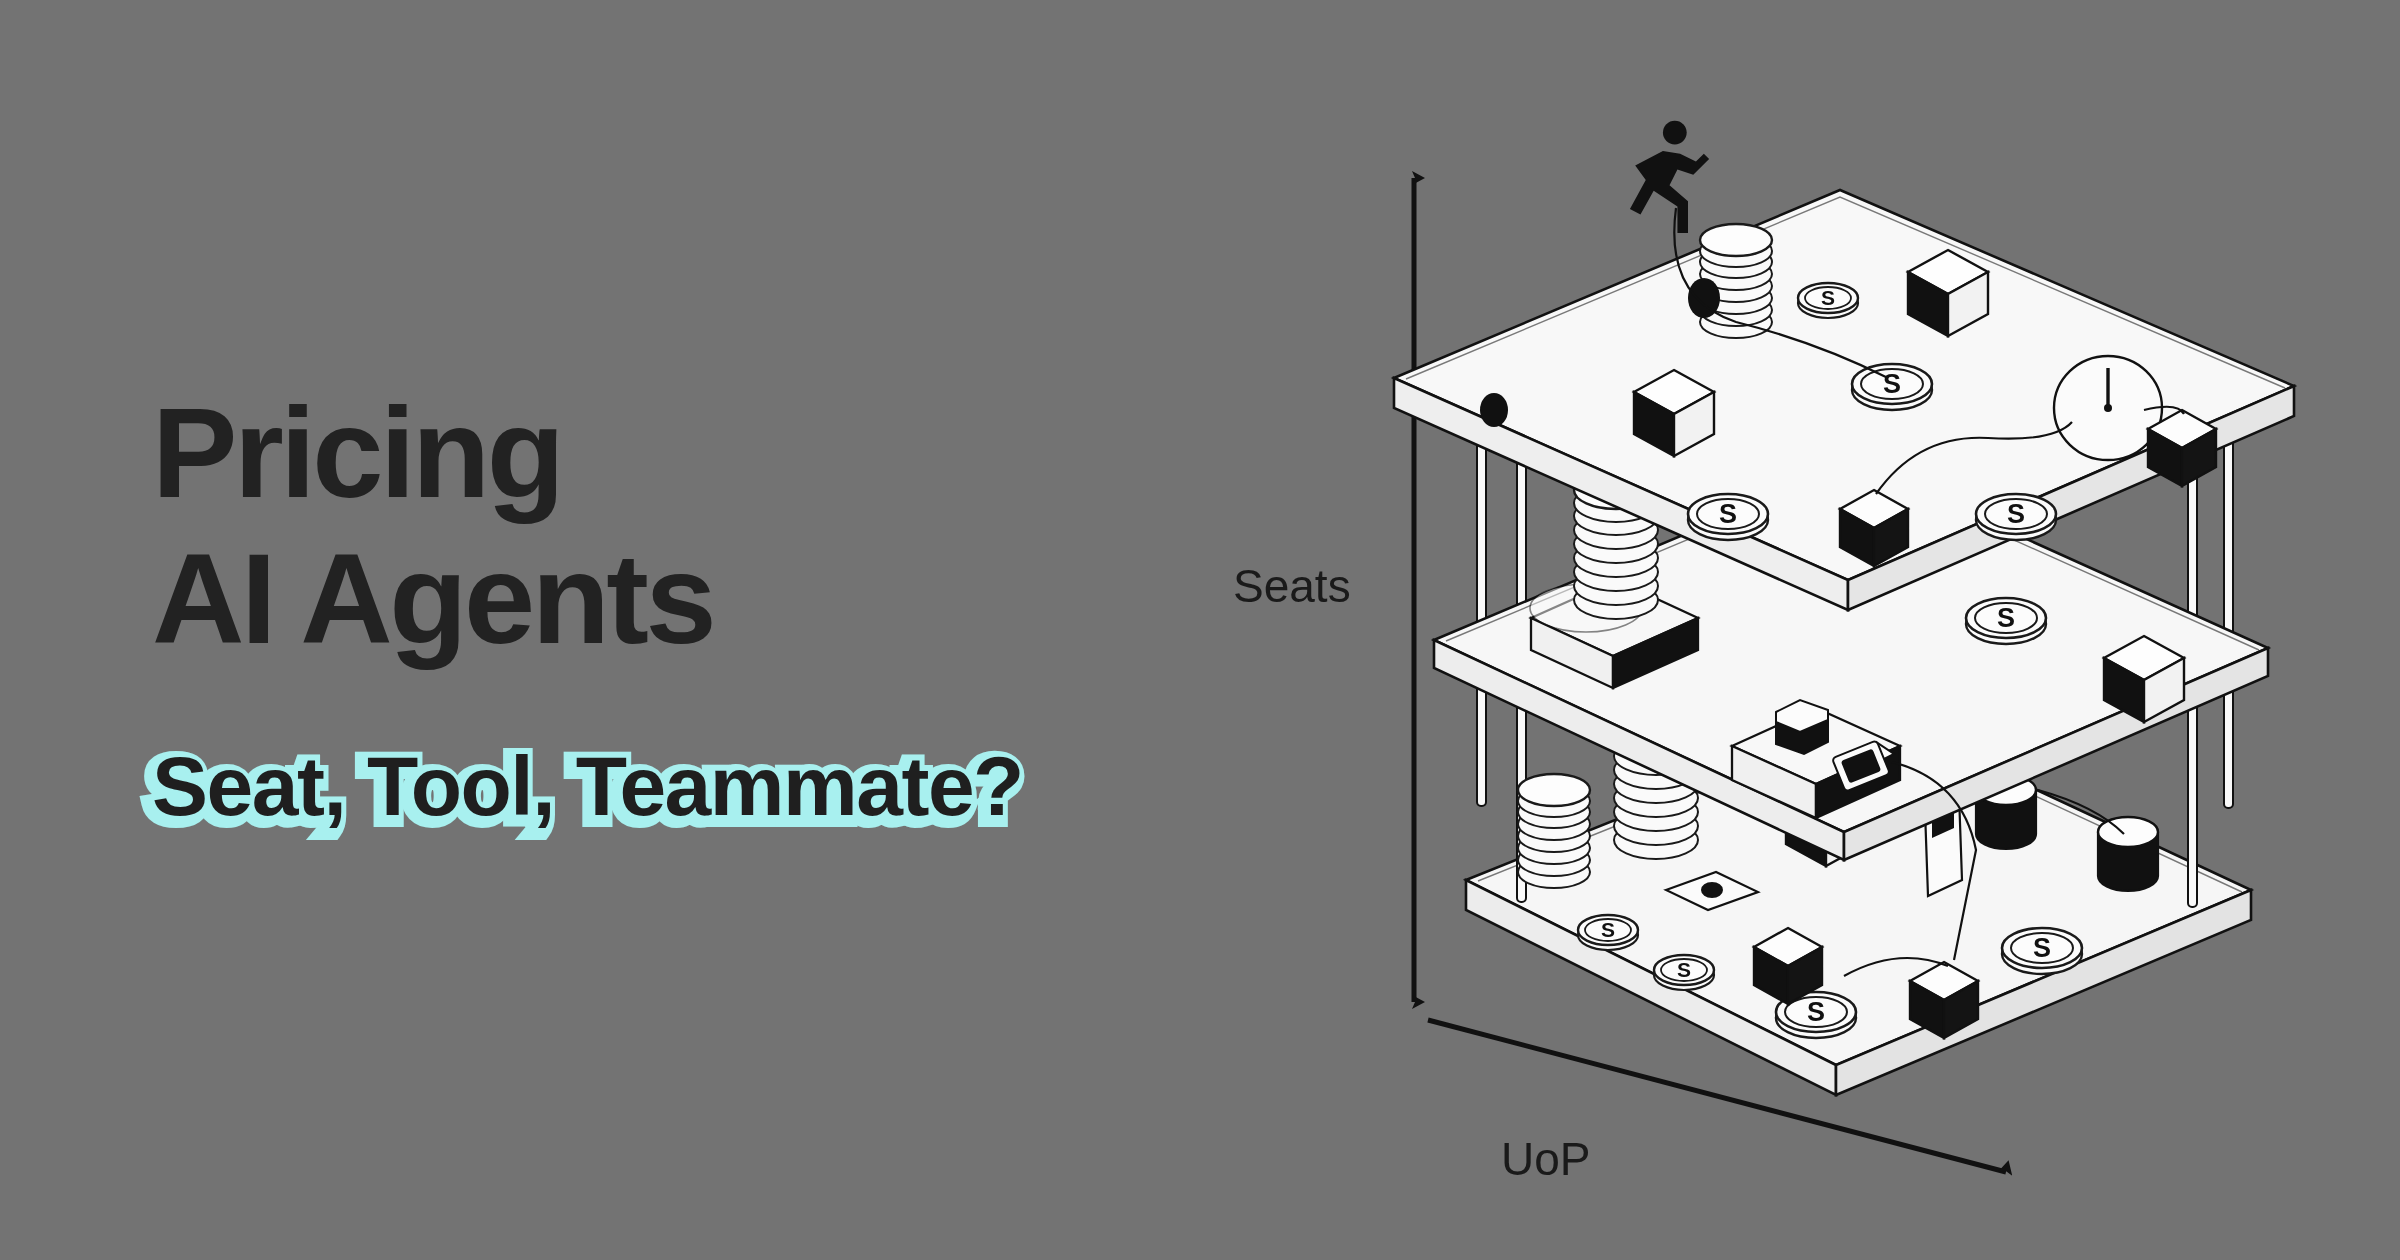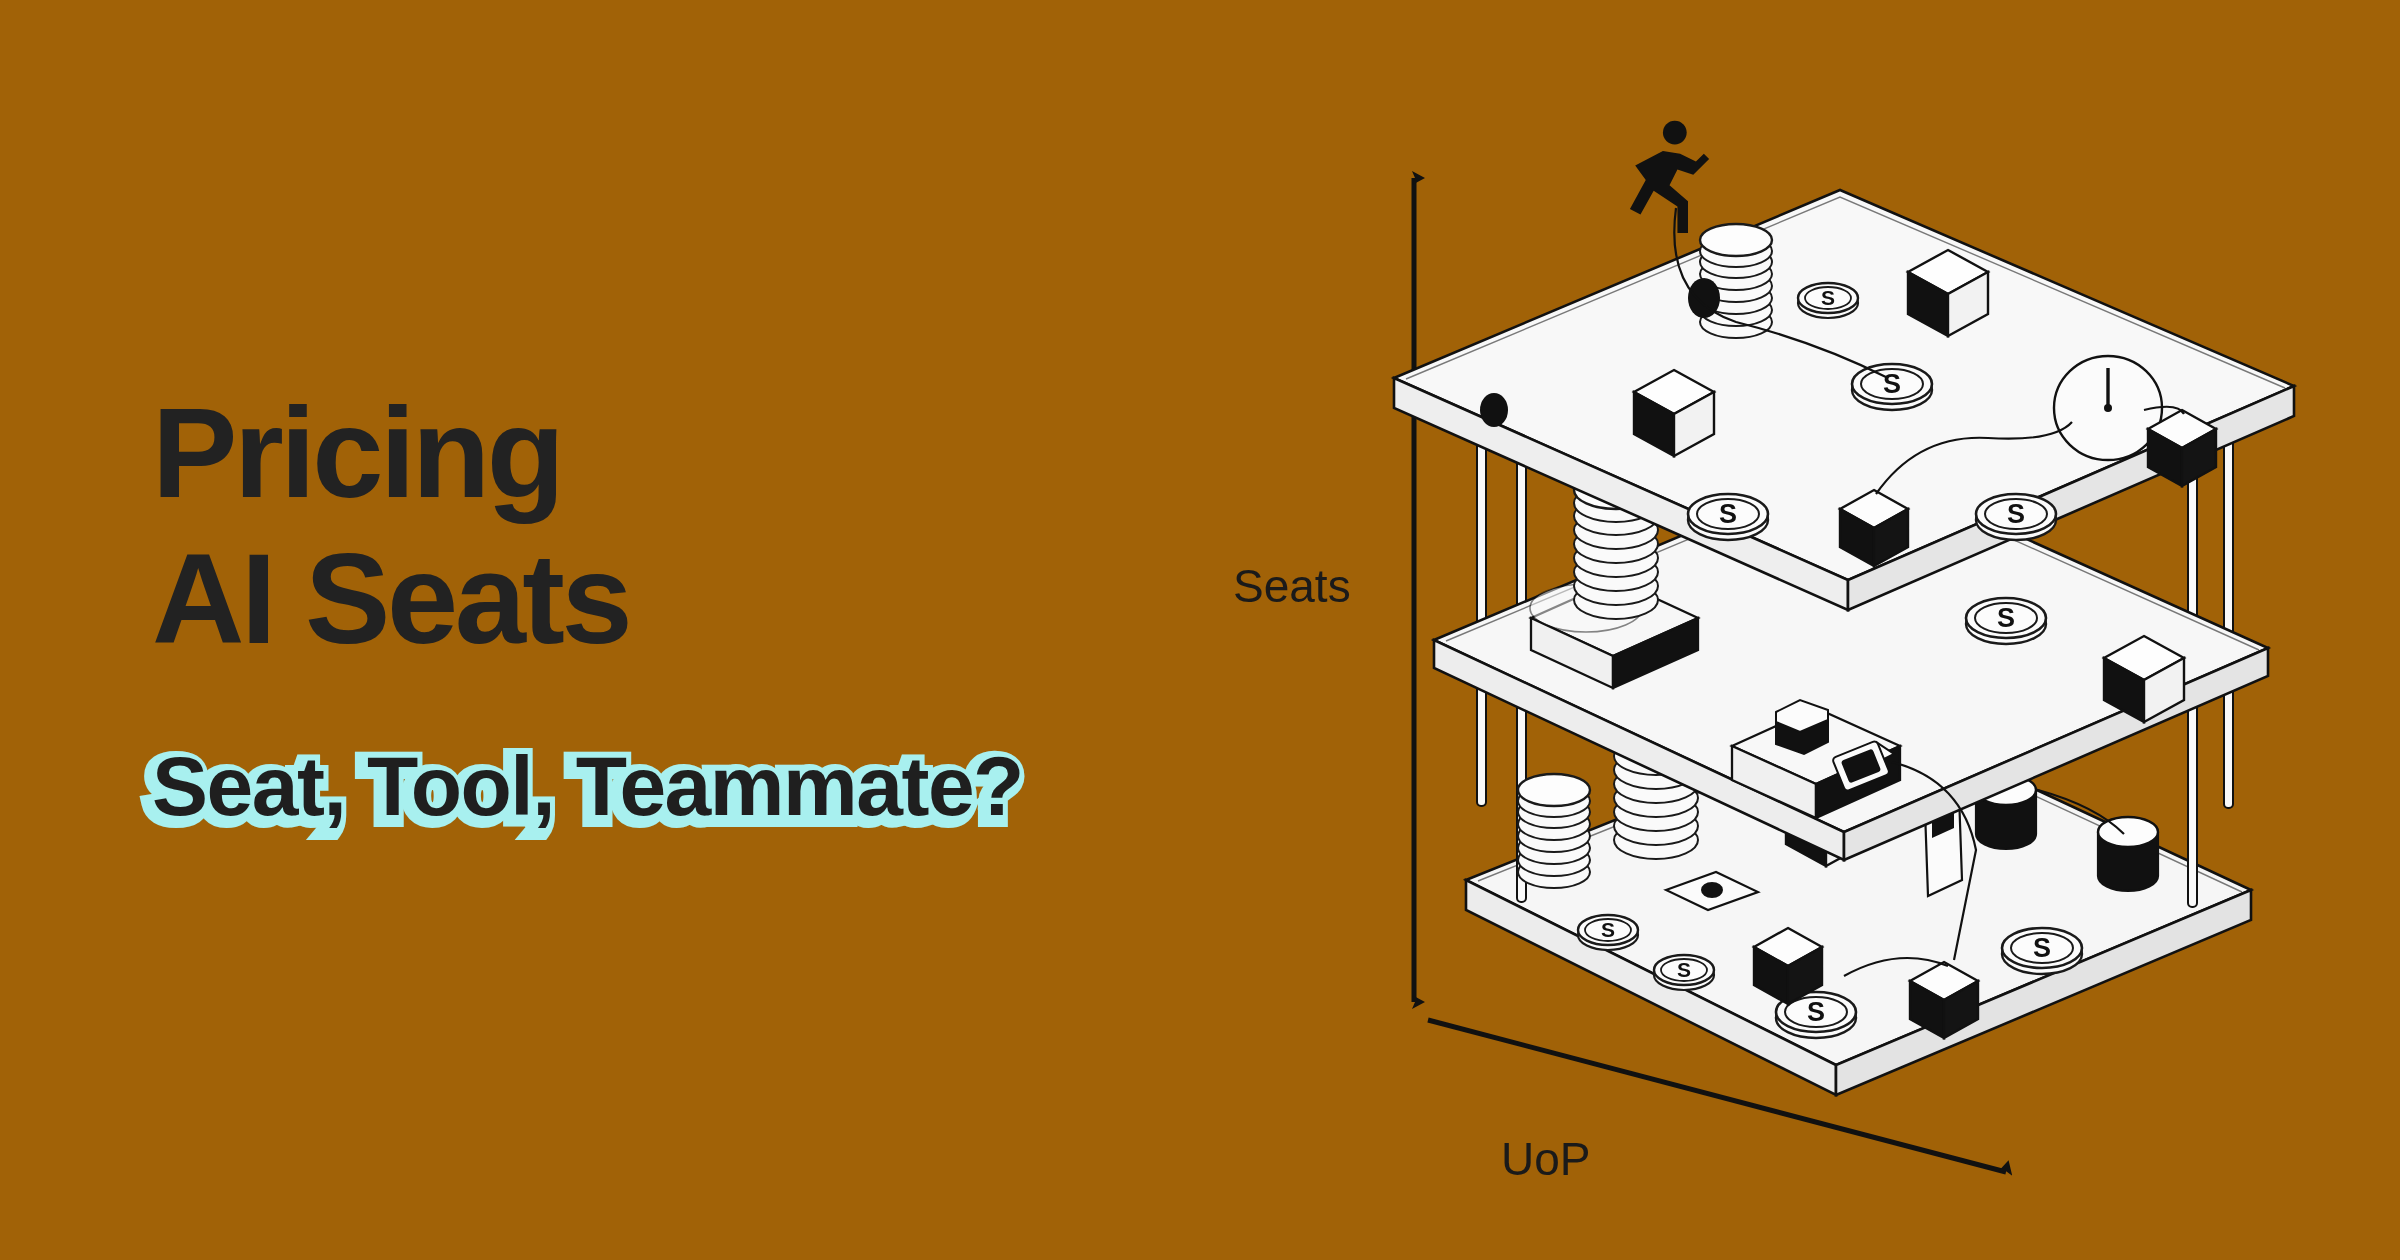--- a/index.html
+++ b/index.html
@@ -11,21 +11,21 @@
     width: 2400px;
     height: 1260px;
     overflow: hidden;
     font-family: "Liberation Sans", "DejaVu Sans", sans-serif;
   }
 
   #stage {
     position: relative;
     width: 2400px;
     height: 1260px;
-    background: #a16207;
+    background: #737373;
   }
 
   
   .text-block {
     position: absolute;
     left: 152px;
     top: 380px;
     width: 1060px;
   }
 
@@ -93,21 +93,21 @@
 </style>
 </head>
 <body>
 
 <div id="stage">
 
   <div class="text-block">
 
     <h1 class="headline">Pricing</h1>
 
-    <h1 class="headline">AI Seats</h1>
+    <h1 class="headline">AI Agents</h1>
 
     <div class="subtitle-wrap">
       <span class="subtitle-glow">Seat, Tool, Teammate?</span>
       <span class="subtitle-fg">Seat, Tool, Teammate?</span>
     </div>
 
   </div>
 
   <div id="illustration">
     <svg viewBox="0 0 1200 1150" xmlns="http://www.w3.org/2000/svg">

